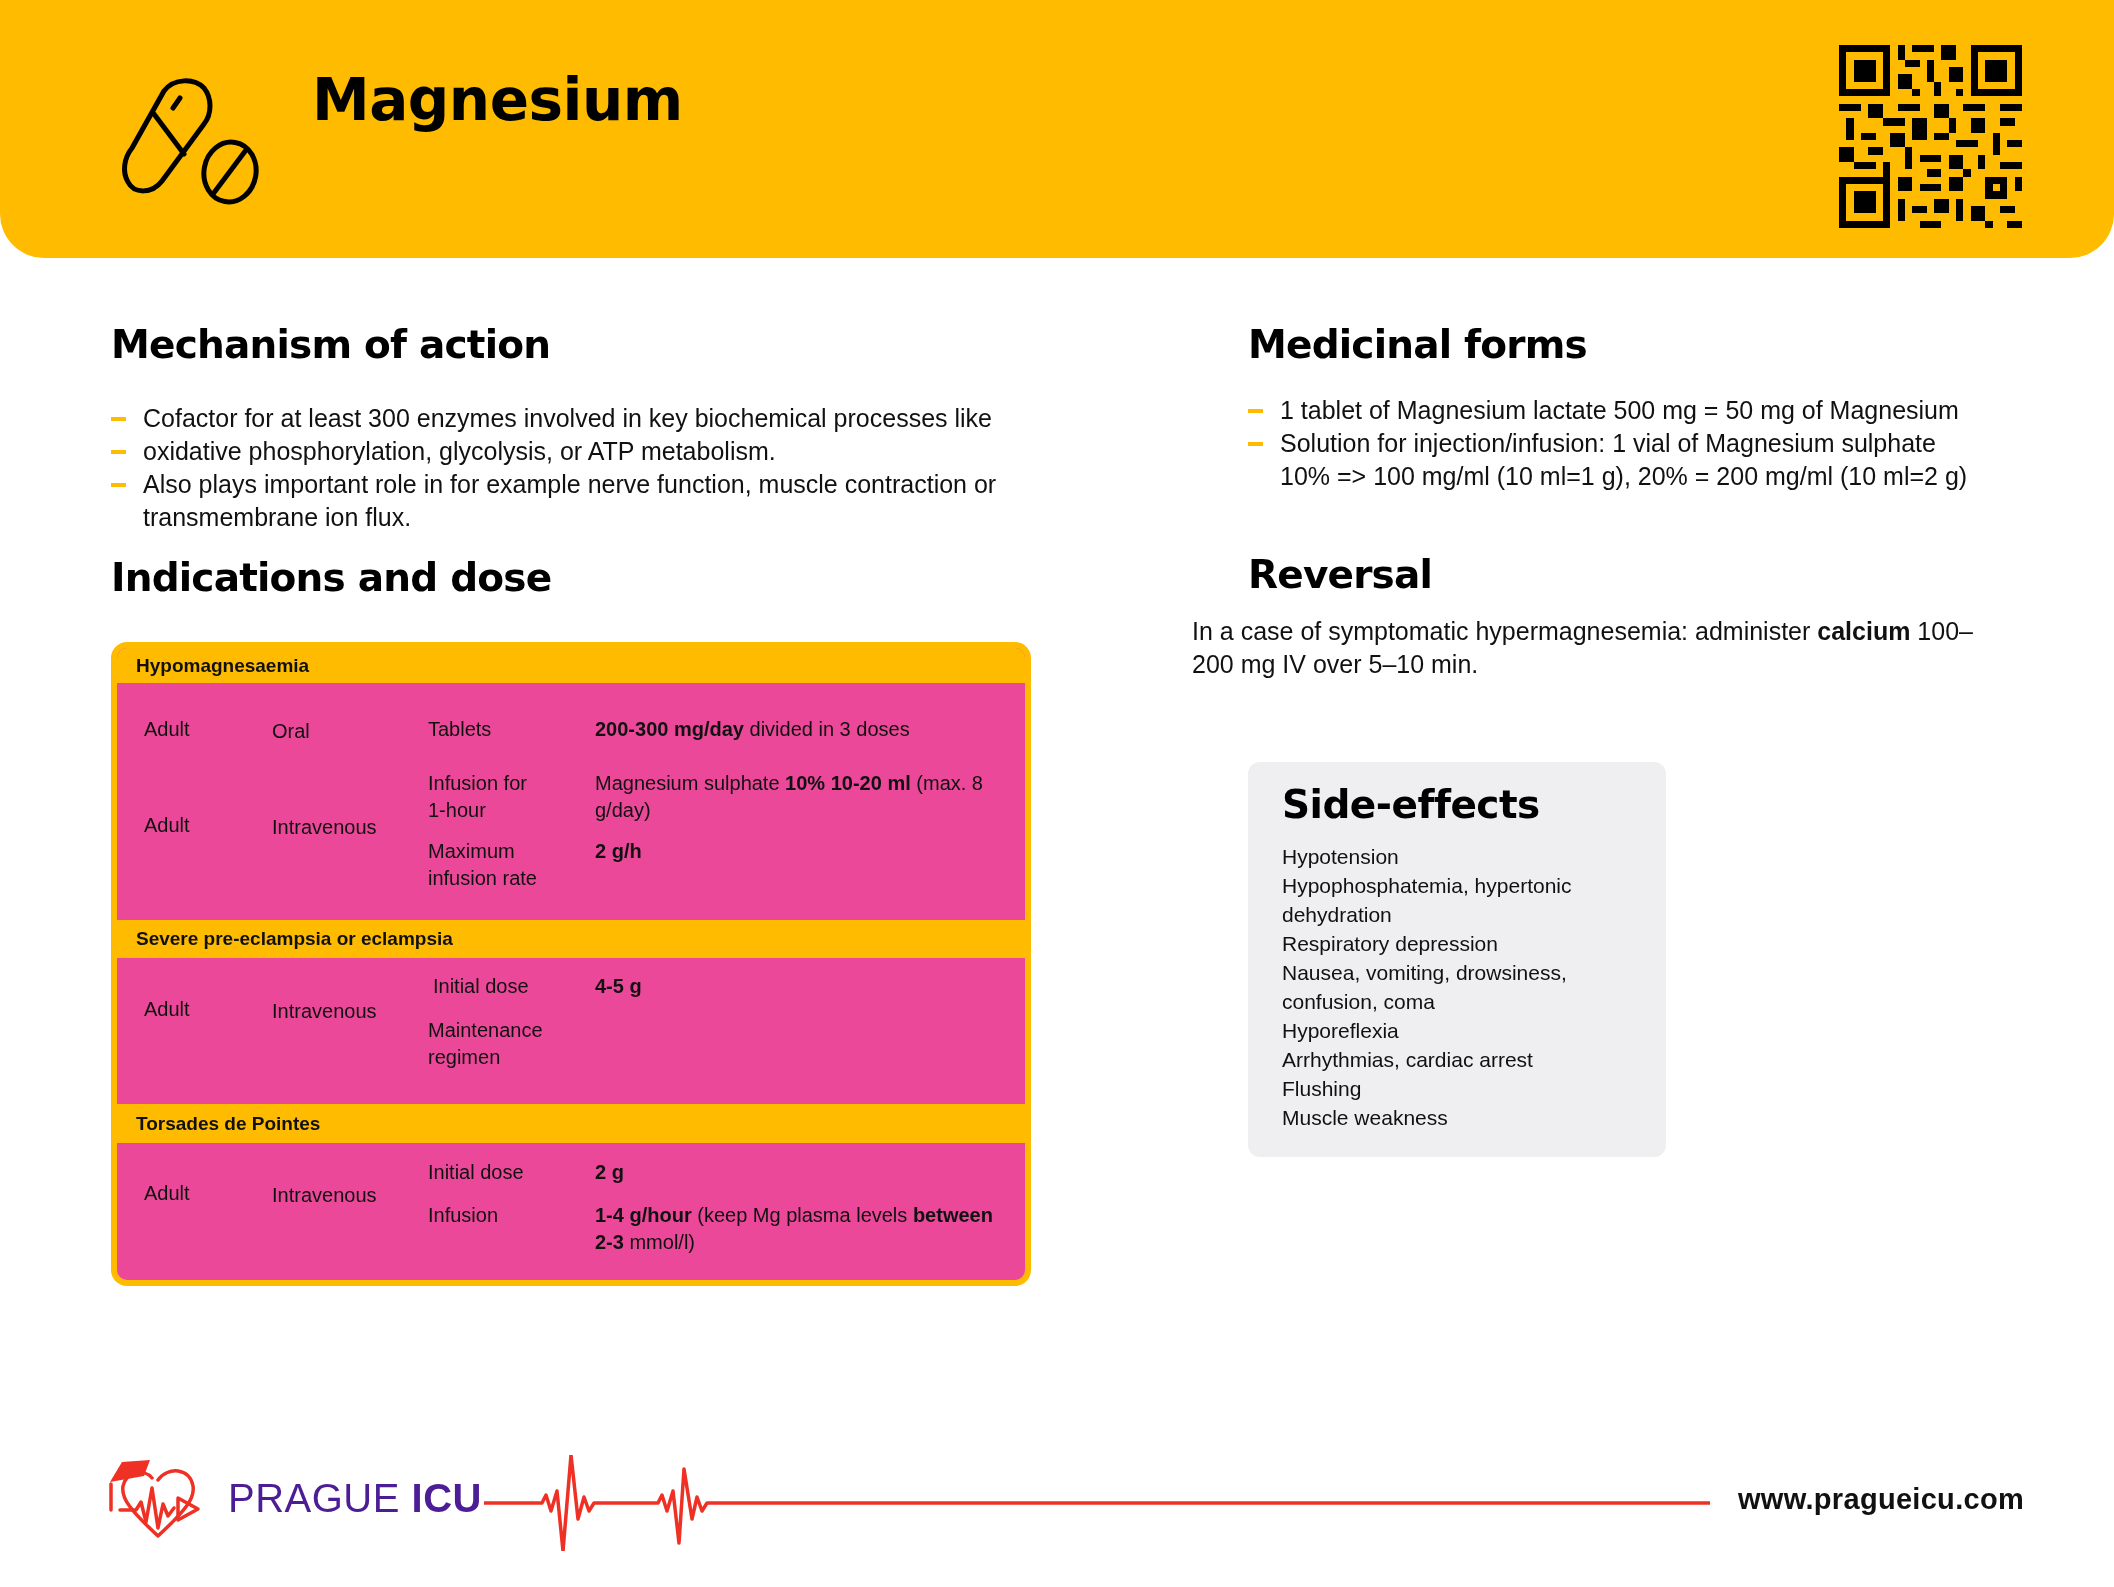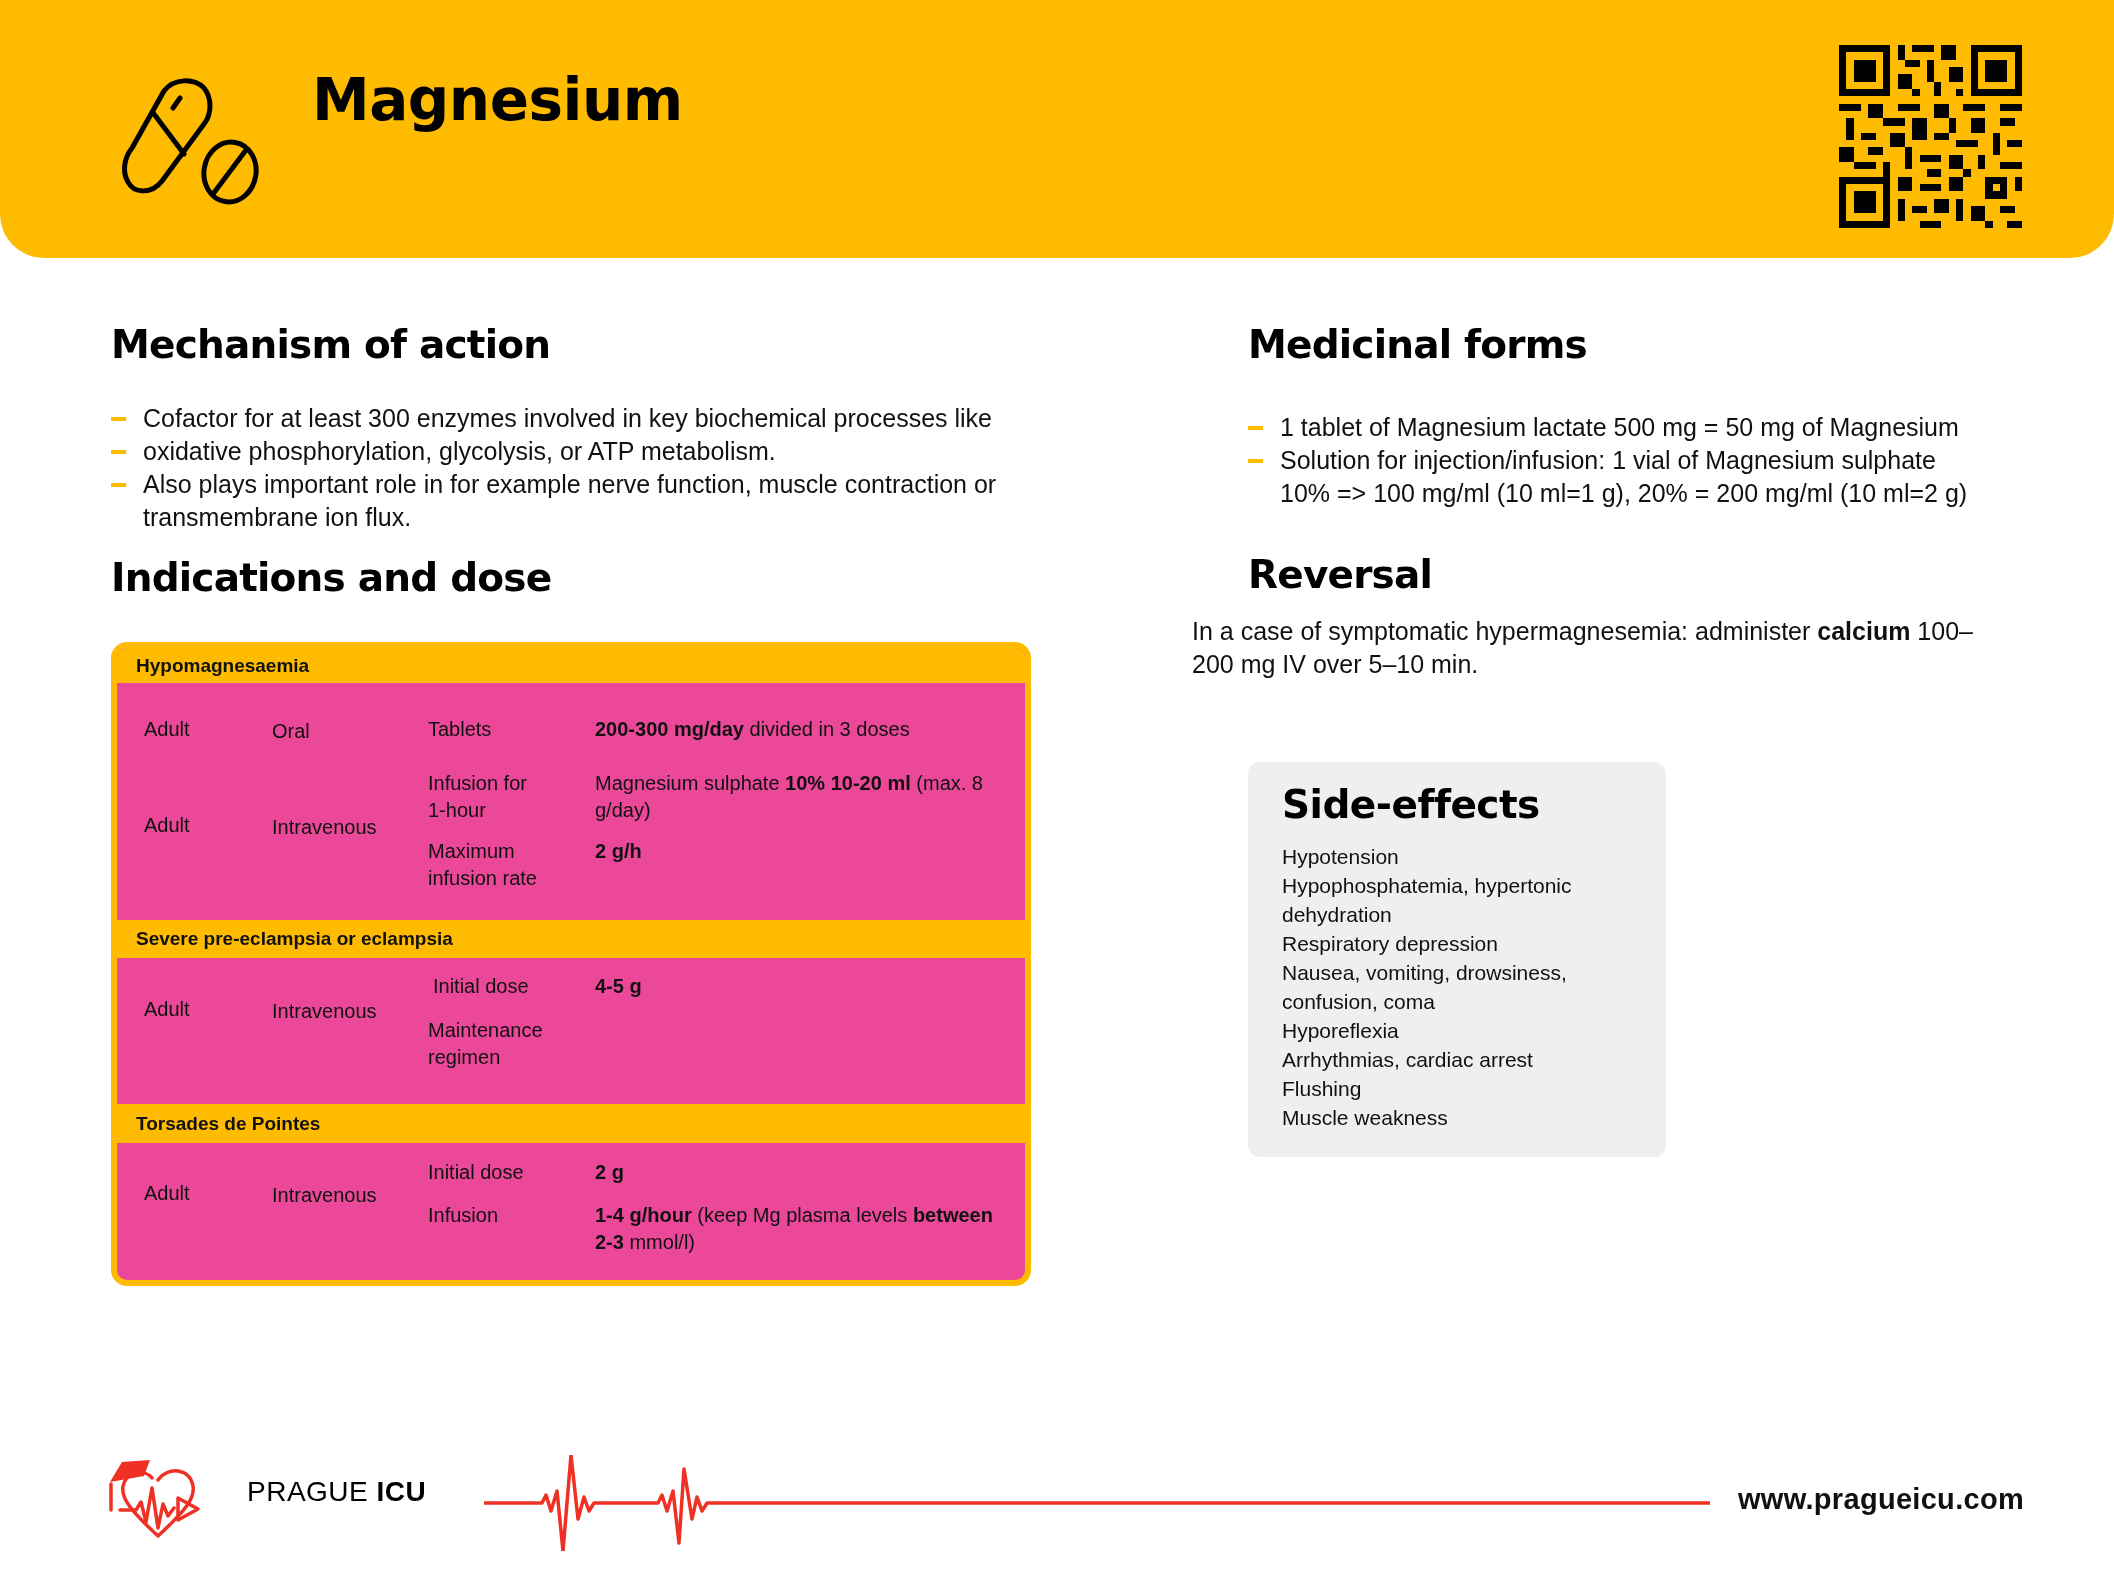--- a/index.html
+++ b/index.html
@@ -23,21 +23,21 @@
     .table-box { position: absolute; left: 111px; top: 642px; width: 920px; height: 644px; border: 6px solid #FFBB00; border-radius: 16px; background: #ec4899; overflow: hidden; }
     .band { position: absolute; left: 0; width: 100%; background: #FFBB00; font-weight: bold; font-size: 19px; color: #111; padding-left: 19px; display: flex; align-items: center; }
     .cell { position: absolute; font-size: 20px; line-height: 27px; color: #111; }
     .cell b { font-weight: bold; }
 
     .side-box { position: absolute; left: 1248px; top: 762px; width: 418px; height: 395px; background: #EFEEF0; border-radius: 12px; }
     .side-title { position: absolute; left: 34px; top: 20px; font-size: 39px; font-weight: bold; color: #000; font-family: "DejaVu Sans", sans-serif; letter-spacing: -0.5px; }
     .side-list { position: absolute; left: 34px; top: 80px; list-style: none; font-size: 21px; line-height: 29px; color: #111; }
 
     .footer-logo { position: absolute; left: 108px; top: 1458px; width: 105px; height: 82px; }
-    .brand { position: absolute; left: 228px; top: 1476px; font-size: 28px; color: #000000; letter-spacing: 0.5px; margin-left: 19px; }
+    .brand { position: absolute; left: 228px; top: 1476px; font-size: 40px; color: #4c1d95; letter-spacing: 0.5px; }
     .brand b { font-weight: bold; }
     .ecg { position: absolute; left: 484px; top: 1455px; width: 1226px; height: 96px; }
     .website { position: absolute; left: 1738px; top: 1483px; font-size: 29px; font-weight: bold; color: #111; letter-spacing: 0.3px; }
   </style>
 </head>
 <body>
 
 <div class="header">
   <svg class="pill-icon" viewBox="0 0 150 140">
     <g fill="none" stroke="#000" stroke-width="5" stroke-linecap="round">
@@ -153,21 +153,21 @@
   <div class="band" style="top:456px; height:39px;">Torsades de Pointes</div>
   <div class="cell" style="left:27px; top:532px;">Adult</div>
   <div class="cell" style="left:155px; top:534px;">Intravenous</div>
   <div class="cell" style="left:311px; top:511px;">Initial dose</div>
   <div class="cell" style="left:478px; top:511px;"><b>2 g</b></div>
   <div class="cell" style="left:311px; top:554px;">Infusion</div>
   <div class="cell" style="left:478px; top:554px; width:410px;"><b>1-4 g/hour</b><span> (keep Mg plasma levels </span><b>between 2-3</b><span> mmol/l)</span></div>
 </div>
 
 <h2 class="section" style="left:1248px; top:322px;">Medicinal forms</h2>
-<ul class="dash" style="left:1248px; top:394px; width:830px;margin-top:17px;">
+<ul class="dash" style="left:1248px; top:394px; width:830px;">
   <li>1 tablet of Magnesium lactate 500 mg = 50 mg of Magnesium</li>
   <li>Solution for injection/infusion: 1 vial of Magnesium sulphate</li>
   <li class="nob">10% =&gt; 100 mg/ml (10 ml=1 g), 20% = 200 mg/ml (10 ml=2 g)</li>
 </ul>
 
 <h2 class="section" style="left:1248px; top:552px;">Reversal</h2>
 <div class="reversal-text"><span>In a case of symptomatic hypermagnesemia: administer </span><b>calcium</b><span> 100–200 mg IV over 5–10 min.</span></div>
 
 <div class="side-box">
   <div class="side-title">Side-effects</div>

